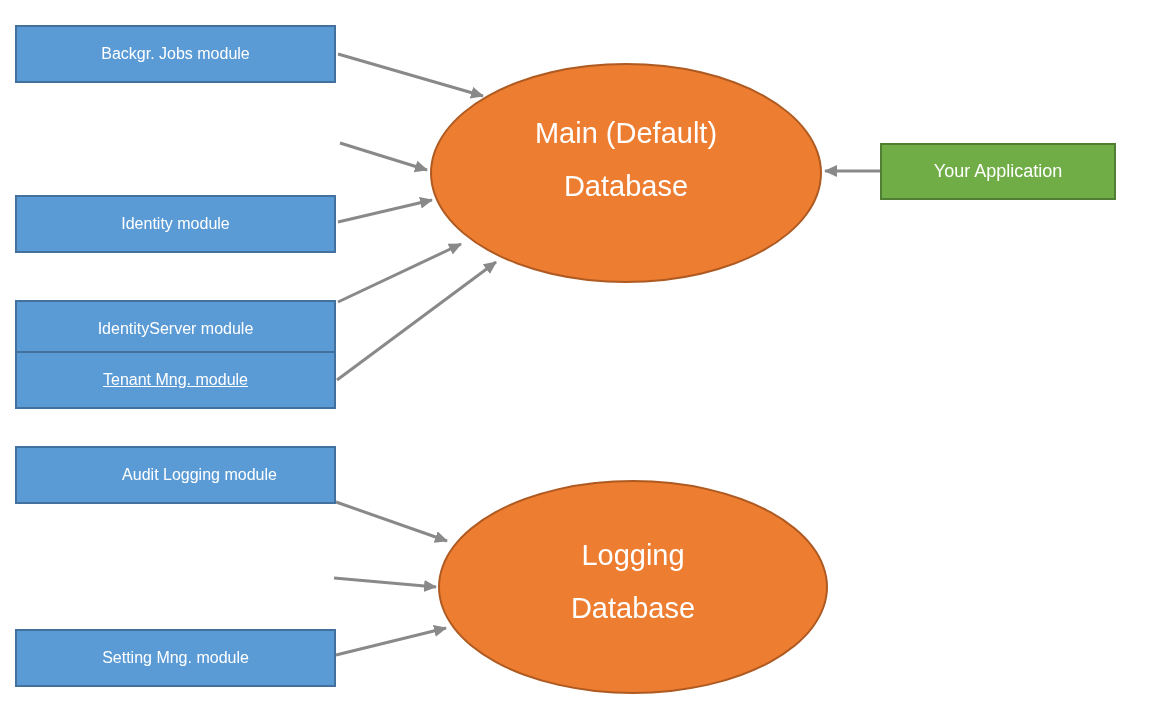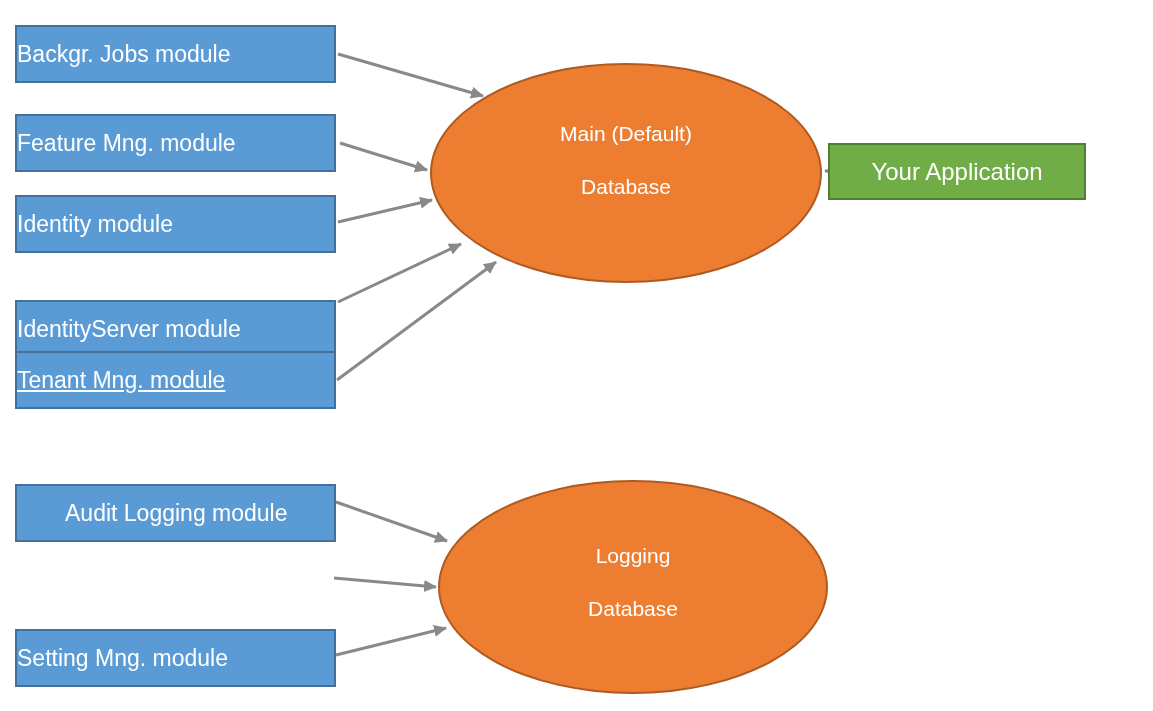--- a/index.html
+++ b/index.html
@@ -37,67 +37,68 @@
   .module {
     position: absolute;
     left: 15px;
     width: 321px;
     height: 58px;
     background: var(--module-fill);
     border: 2px solid var(--module-border);
     box-sizing: border-box;
     display: flex;
     align-items: center;
+    justify-content: center;
     color: var(--text);
-    font-size: 23px;
+    font-size: 16px;
     white-space: nowrap;
   }
   .ellipse {
     position: absolute;
     border-radius: 50%;
     background: var(--database-fill);
     border: 2px solid var(--database-border);
     box-sizing: border-box;
     display: flex;
     align-items: center;
     justify-content: center;
     color: var(--text);
   }
   .ellipse .label {
     text-align: center;
-    font-size: 21px;
+    font-size: 29px;
     line-height: 53px;
   }
   .ellipse.main-db   { left: 430px; top:  63px; width: 392px; height: 220px; }
   .ellipse.second-db { left: 438px; top: 480px; width: 390px; height: 214px; }
   .ellipse.main-db .label   { transform: translateY(-13px); }
   .ellipse.second-db .label { transform: translateY(-5px); }
 
   .app-box {
     position: absolute;
-    left: 828px; top: 143px;
-    width: 258px; height: 57px;
+    left: 880px; top: 143px;
+    width: 236px; height: 57px;
     background: var(--app-fill);
     border: 2px solid var(--app-border);
     box-sizing: border-box;
     display: flex;
     align-items: center;
     justify-content: center;
     color: var(--text);
-    font-size: 24px;
+    font-size: 18px;
     white-space: nowrap;
   }
 
   
   .m1 { top: 25px; }
   .m2 { top: 114px; }
   .m3 { top: 195px; }
   .m4 { top: 272px; margin-top: 28px; }
   .m5 { top: 351px; text-decoration: underline; }
-  .m6 { top: 484px; padding-left: 48px; }
+  .m6 { top: 446px; padding-left: 48px; }
   .m7 { top: 551px; }
   .m8 { top: 629px; }
 </style>
 </head>
 <body>
 
 <div class="canvas">
 
   <svg class="arrows" viewBox="0 0 1153 711" xmlns="http://www.w3.org/2000/svg">
     <defs>
@@ -111,23 +112,20 @@
     <line x1="338" y1="302" x2="461" y2="244" marker-end="url(#ah)"></line>
     <line x1="337" y1="380" x2="496" y2="262" marker-end="url(#ah)"></line>
     <line x1="881" y1="171" x2="825" y2="171" marker-end="url(#ah)"></line>
     <line x1="336" y1="502" x2="447" y2="541" marker-end="url(#ah)"></line>
     <line x1="334" y1="578" x2="436" y2="587" marker-end="url(#ah)"></line>
     <line x1="336" y1="655" x2="446" y2="628" marker-end="url(#ah)"></line>
   </svg>
 
   <div class="module m1">
     <span>Backgr. Jobs module</span>
-  </div>
-  <div class="module m2">
-    <span>Feature Mng. module</span>
   </div>
   <div class="module m3">
     <span>Identity module</span>
   </div>
   <div class="module m4">
     <span>IdentityServer module</span>
   </div>
   <div class="module m5">
     <span>Tenant Mng. module</span>
   </div>

